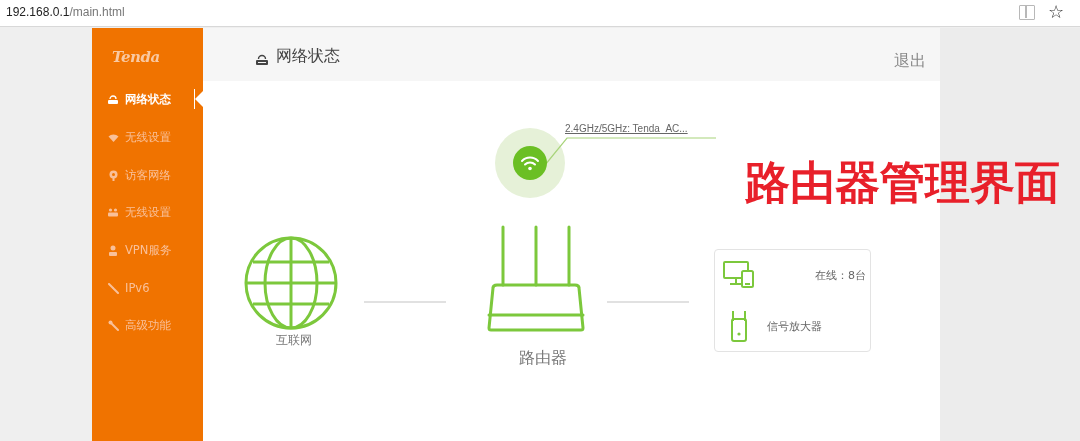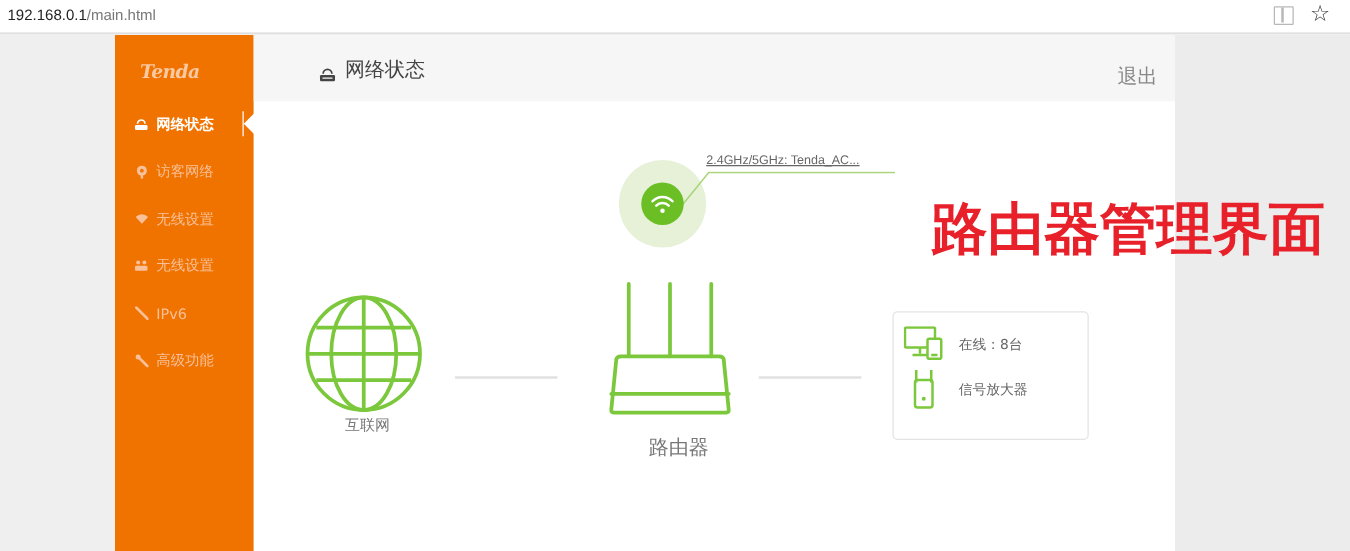--- a/index.html
+++ b/index.html
@@ -69,45 +69,54 @@
             <path d="M3 4 A3 3 0 0 1 9 4" stroke="#fff" stroke-width="1.3" fill="none"></path>
             <rect x="1" y="5" width="10" height="4" rx="1" fill="#fff"></rect>
           </svg>
       </span>
       <span>网络状态</span>
       <span class="caret-line"></span>
       <span class="caret"></span>
     </div>
     <div class="nav-item">
       <span class="ico">
+        <svg width="11" height="10" viewBox="0 0 11 10">
+            <path d="M0.5 3.5 A7 7 0 0 1 10.5 3.5 L5.5 9 Z" fill="#f9c099"></path>
+          </svg>
+      </span>
+      <span>无线设置</span>
+    </div>
+    <div class="nav-item">
+      <span class="ico">
         <svg width="11" height="11" viewBox="0 0 11 11">
             <circle cx="5.5" cy="4.5" r="4" fill="#f9c099"></circle>
             <rect x="4.5" y="8" width="2" height="3" fill="#f9c099"></rect>
             <circle cx="5.5" cy="4.5" r="1.5" fill="#f07300"></circle>
           </svg>
       </span>
       <span>访客网络</span>
     </div>
     <div class="nav-item">
       <span class="ico">
-        <svg width="11" height="10" viewBox="0 0 11 10">
-            <path d="M0.5 3.5 A7 7 0 0 1 10.5 3.5 L5.5 9 Z" fill="#f9c099"></path>
-          </svg>
-      </span>
-      <span>无线设置</span>
-    </div>
-    <div class="nav-item">
-      <span class="ico">
         <svg width="12" height="9" viewBox="0 0 12 9">
             <circle cx="3.5" cy="2" r="1.6" fill="#f9c099"></circle>
             <circle cx="8.5" cy="2" r="1.6" fill="#f9c099"></circle>
             <rect x="1" y="4.5" width="10" height="4" rx="1" fill="#f9c099"></rect>
           </svg>
       </span>
       <span>无线设置</span>
+    </div>
+    <div class="nav-item">
+      <span class="ico">
+        <svg width="10" height="11" viewBox="0 0 10 11">
+            <circle cx="5" cy="3" r="2.5" fill="#f9c099"></circle>
+            <rect x="1" y="7" width="8" height="4" rx="1" fill="#f9c099"></rect>
+          </svg>
+      </span>
+      <span>VPN服务</span>
     </div>
     <div class="nav-item">
       <span class="ico">
         <svg width="11" height="11" viewBox="0 0 11 11">
             <path d="M1 1 L5 5 M6 6 L10 10" stroke="#f9c099" stroke-width="2" stroke-linecap="round"></path>
             <circle cx="5.5" cy="5.5" r="1" fill="#f9c099"></circle>
           </svg>
       </span>
       <span>IPv6</span>
     </div>
@@ -170,33 +179,33 @@
       <line x1="55" y1="4" x2="55" y2="62"></line>
       <line x1="88" y1="4" x2="88" y2="62"></line>
       <path d="M12 65 Q12 62 16 62 L94 62 Q98 62 98 65 L102 105 Q102 107 100 107 L10 107 Q8 107 8 105 Z"></path>
       <line x1="8" y1="92" x2="102" y2="92"></line>
     </g>
   </svg>
   <div class="router-label">路由器</div>
   <div class="link2"></div>
 
   <div class="devices-card">
-    <div class="dev-row" style="top: 11px;">
+    <div class="dev-row" style="top: 11px; gap: 48px;">
       <svg width="32" height="28" viewBox="0 0 32 28">
         <g stroke="#7cc83c" stroke-width="2" fill="none">
           <rect x="1" y="1" width="24" height="16" rx="1"></rect>
           <line x1="13" y1="17" x2="13" y2="22"></line>
           <line x1="7" y1="23" x2="19" y2="23"></line>
           <rect x="19" y="10" width="11" height="16" rx="1.5" fill="#fff"></rect>
           <line x1="22" y1="23" x2="27" y2="23"></line>
         </g>
       </svg>
       <span class="label">在线：8台</span>
     </div>
-    <div class="dev-row" style="top: 44px;">
+    <div class="dev-row" style="top: 59px;">
       <svg width="32" height="34" viewBox="0 0 32 34">
         <g stroke="#7cc83c" stroke-width="2" fill="none">
           <line x1="10" y1="2" x2="10" y2="12"></line>
           <line x1="22" y1="2" x2="22" y2="12"></line>
           <rect x="9" y="10" width="14" height="22" rx="2"></rect>
         </g>
         <circle cx="16" cy="25" r="1.6" fill="#7cc83c"></circle>
       </svg>
       <span class="label">信号放大器</span>
     </div>

